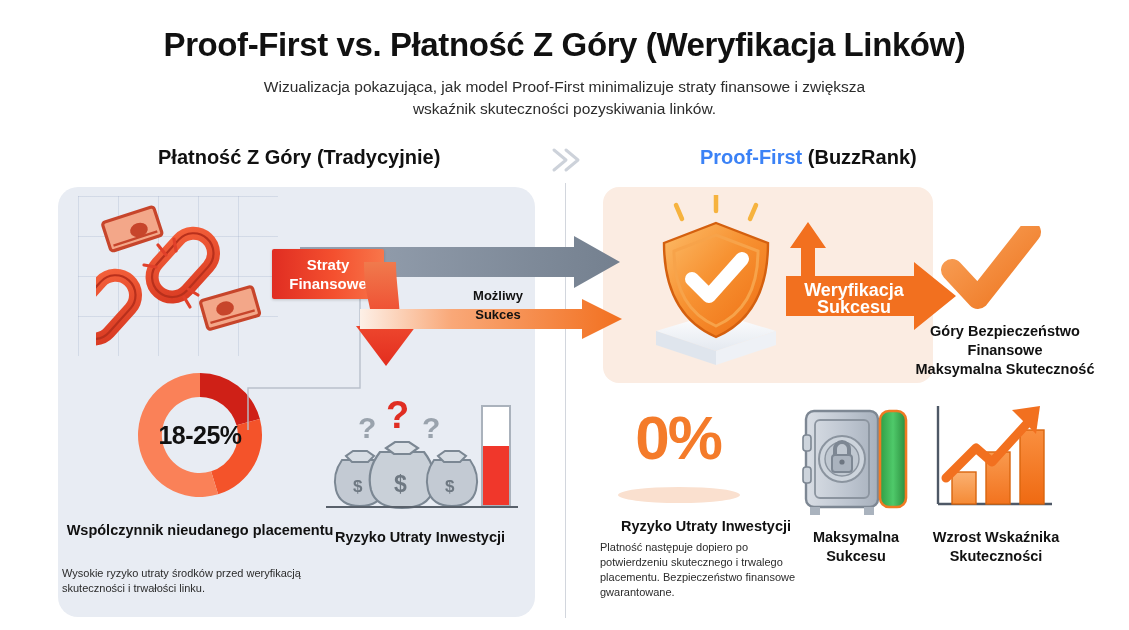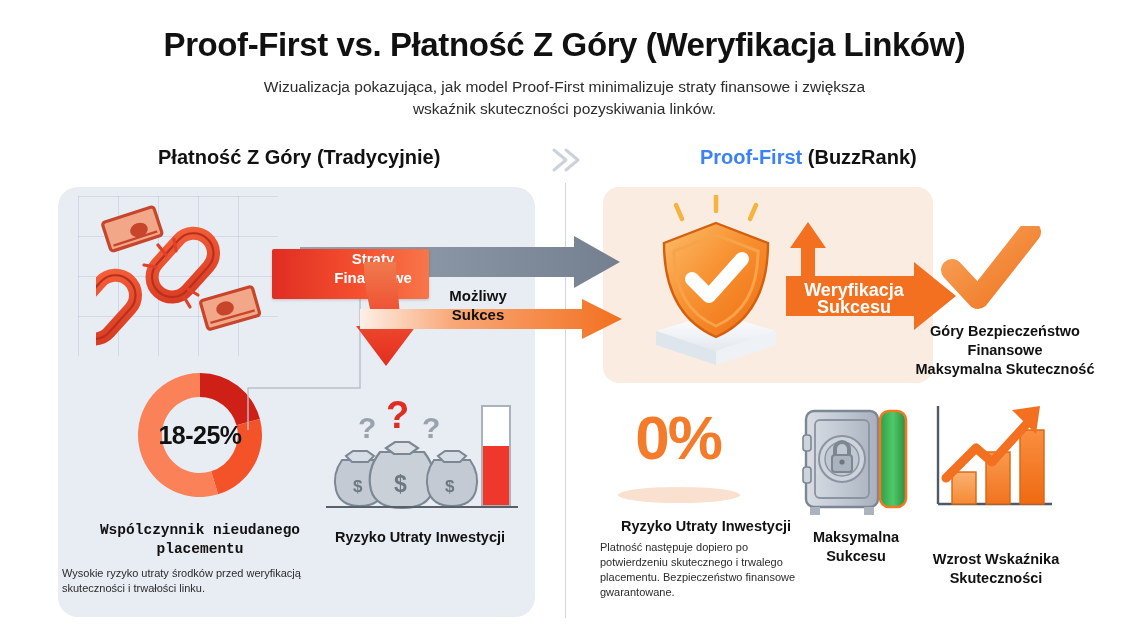--- a/index.html
+++ b/index.html
@@ -65,45 +65,44 @@
   
   .chain{position:absolute;left:96px;top:205px;width:170px;height:145px;}
 
   
   .donut-wrap{position:absolute;left:120px;top:355px;width:160px;height:160px;}
   .donut-label{
     position:absolute;left:0;top:0;width:160px;height:160px;
     display:flex;align-items:center;justify-content:center;
     font-size:25px;font-weight:bold;color:#111;letter-spacing:-0.5px;
   }
-  #donut-title{position:absolute;left:60px;top:521px;width:280px;font-family:Liberation Mono, monospace;}
+  #donut-title{position:absolute;left:60px;top:521px;width:280px;}
   #donut-caption{position:absolute;left:62px;top:566px;width:276px;}
 
   
   .connector{position:absolute;left:246px;top:268px;width:118px;height:165px;}
 
   
   .banner-straty{
     position:absolute;left:272px;top:249px;width:112px;height:50px;
     background:linear-gradient(90deg,#e02d22 0%,#f4502f 55%,#f8764a 100%);
     border-radius:2px;
-    display:flex;flex-direction:column;align-items:center;
+    display:flex;flex-direction:column;align-items:center;justify-content:center;
     color:#ffffff;font-size:15px;font-weight:bold;line-height:19px;
     box-shadow:0 1px 3px rgba(0,0,0,.18);
-    padding-left:45px;
   }
   .banner-straty span{display:block;}
 
   
   .arr-down{position:absolute;left:352px;top:262px;width:76px;height:108px;}
   .arr-gray{position:absolute;left:300px;top:236px;width:320px;height:52px;}
   .arr-orange-mid{position:absolute;left:360px;top:297px;width:262px;height:44px;}
   .mozliwy{
-    position:absolute;left:424px;top:286px;width:108px;
-    font-size:15px;font-weight:bold;line-height:19px;text-align:center;color:#111;
+    position:absolute;left:444px;top:286px;width:108px;
+    font-size:13px;font-weight:bold;line-height:19px;text-align:center;color:#111;
   }
 
   
   .bags{position:absolute;left:322px;top:400px;width:200px;height:120px;}
   #bags-title{position:absolute;left:320px;top:528px;width:200px;}
 
   
   .shield{position:absolute;left:636px;top:195px;width:160px;height:180px;}
   .arr-up{position:absolute;left:790px;top:222px;width:36px;height:80px;}
   .arr-ver{position:absolute;left:786px;top:262px;width:170px;height:68px;}
@@ -128,21 +127,21 @@
   }
   #zero-title{position:absolute;left:596px;top:517px;width:220px;}
   #zero-caption{position:absolute;left:600px;top:540px;width:215px;}
 
   
   .safe{position:absolute;left:802px;top:405px;width:108px;height:120px;}
   #safe-title{position:absolute;left:800px;top:528px;width:112px;}
 
   
   .growth{position:absolute;left:928px;top:400px;width:130px;height:125px;}
-  #growth-title{position:absolute;left:912px;top:528px;width:168px;margin-top:22px;}
+  #growth-title{position:absolute;left:912px;top:528px;width:168px;}
 </style>
 </head>
 <body>
 
 <div class="stage">
 
   <div class="title">Proof-First vs. Płatność Z Góry (Weryfikacja Linków)</div>
   <div class="subtitle">
     <span>Wizualizacja pokazująca, jak model Proof-First minimalizuje straty finansowe i zwiększa</span>
     <span>wskaźnik skuteczności pozyskiwania linków.</span>

